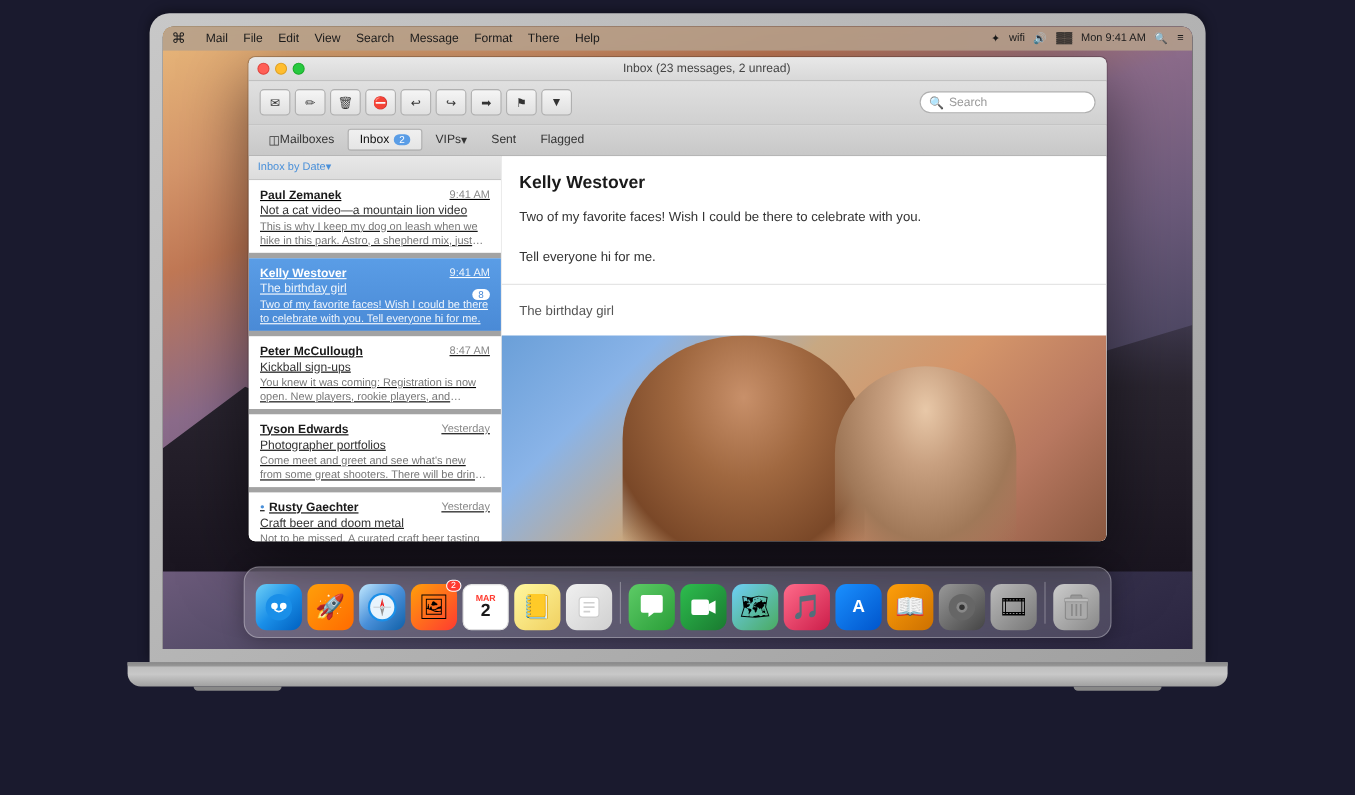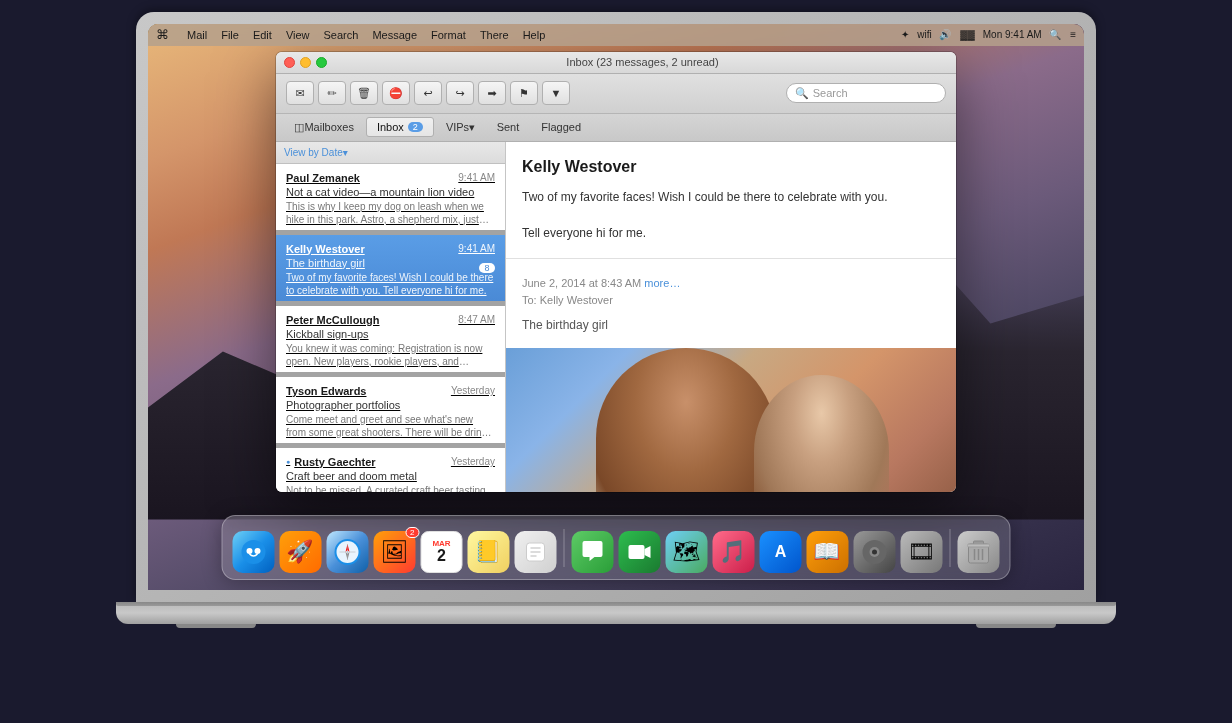--- a/index.html
+++ b/index.html
@@ -104,21 +104,21 @@
       cursor: pointer;
       white-space: nowrap;
     }
 
     
     .mail-window {
       position: absolute;
       top: 28px;
       left: 50%;
       transform: translateX(-50%);
-      width: 680px;
+      width: 780px;
       height: 440px;
       background: #f5f5f5;
       border-radius: 6px;
       box-shadow: 0 20px 60px rgba(0,0,0,0.5), 0 0 0 1px rgba(0,0,0,0.2);
       overflow: hidden;
       display: flex;
       flex-direction: column;
     }
 
     
@@ -629,21 +629,21 @@
             </div>
             <div class="tab">
               <span>Flagged</span>
             </div>
           </div>
 
           <div class="mail-content">
 
             <div class="message-list">
               <div class="sort-bar">
-                <span>View by Date </span>
+                <span>Inbox by Date </span>
                 <span>▾</span>
               </div>
 
               <div class="message-item">
                 <div class="msg-header">
                   <span class="msg-sender">Paul Zemanek</span>
                   <span class="msg-time">9:41 AM</span>
                 </div>
                 <div class="msg-subject">Not a cat video—a mountain lion video</div>
                 <div class="msg-preview">This is why I keep my dog on leash when we hike in this park. Astro, a shepherd mix, just starts barking a …</div>
@@ -695,25 +695,20 @@
                   <div class="email-from">Kelly Westover</div>
                 </div>
                 <div class="email-body">
                   <p>Two of my favorite faces! Wish I could be there to celebrate with you.</p>
                   <br>
                   <p>Tell everyone hi for me.</p>
                 </div>
               </div>
 
               <div class="email-detail-2">
-                <div class="email-meta-2">
-                  <span>June 2, 2014 at 8:43 AM</span>
-                  <a class="more-link">more…</a><br>
-                  <span>To: Kelly Westover</span>
-                </div>
                 <div class="email-subject-2">The birthday girl</div>
               </div>
 
               <div class="photo-area"></div>
             </div>
           </div>
         </div>
 
         <div class="dock">
           <div class="dock-item di-finder">

